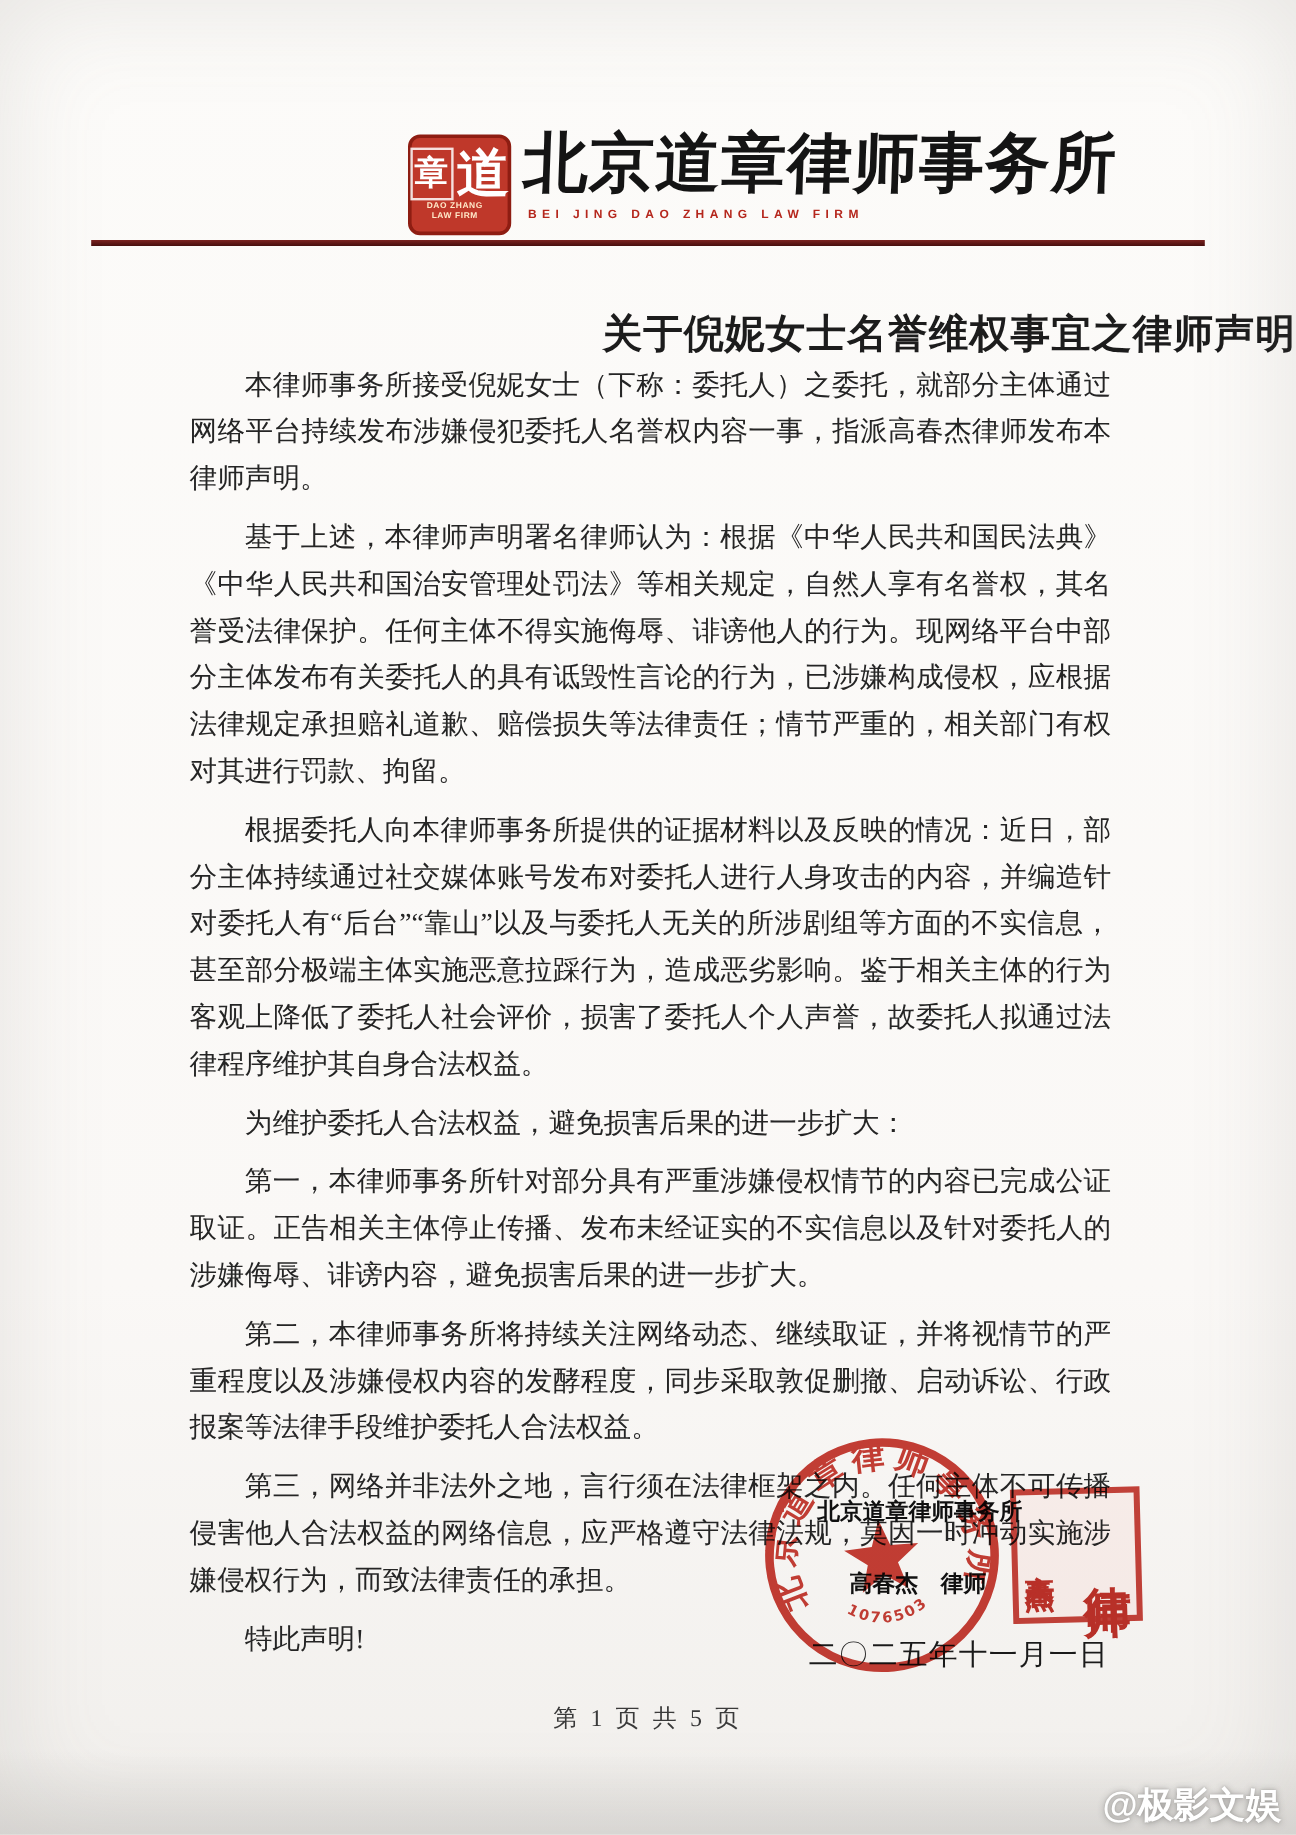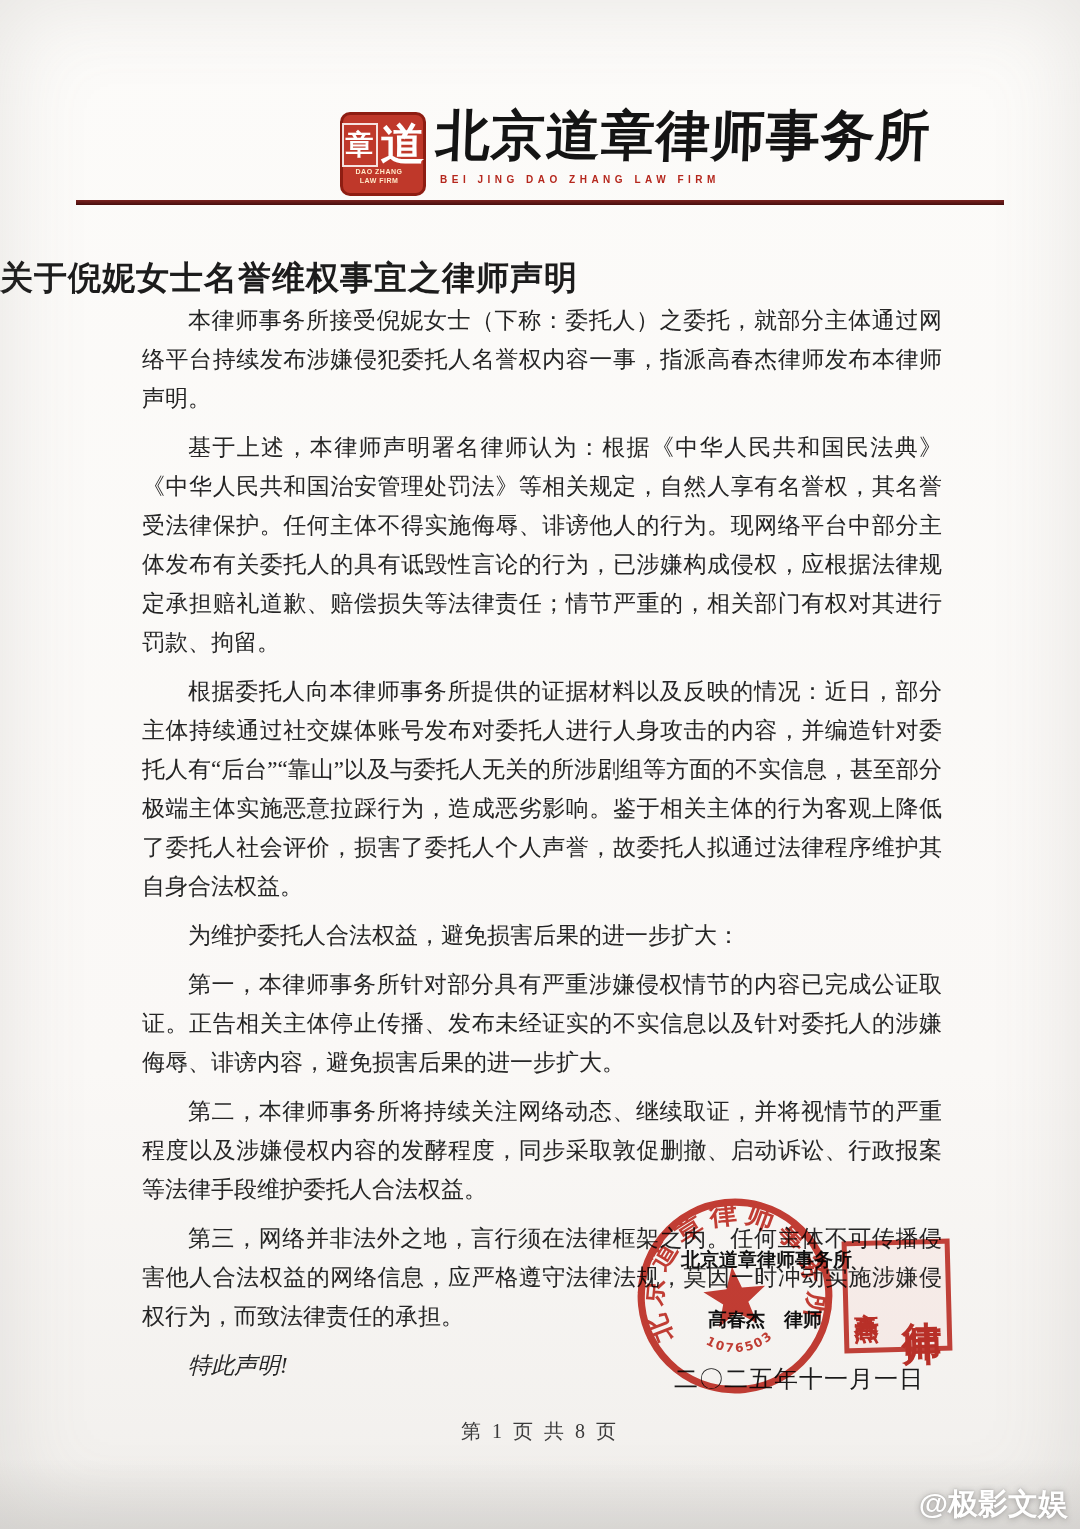--- a/index.html
+++ b/index.html
@@ -49,29 +49,29 @@
     font-size:10px; font-weight:bold; color:#b5271d; letter-spacing:4.5px;
   }
   .rule{
     position:absolute; left:76px; top:200px; width:928px; height:5px;
     background:linear-gradient(180deg,#7c2421,#470e0d);
   }
 
   
   .title{
     position:absolute; left:0; top:234px; width:100%;
-    text-align:left; font-size:33px; font-weight:bold; letter-spacing:1px;
+    text-align:right; font-size:33px; font-weight:bold; letter-spacing:1px;
     color:#1c1c1c; font-family:"Liberation Sans", sans-serif;
   }
   .doc-body{
     position:absolute; left:142px; top:301px; width:800px;
     font-size:23px; line-height:39px; text-align:justify; color:#252525;
   }
-  .doc-body p{ margin:0 0 10px; text-indent:2em; }
-  .doc-body p.closing{ margin-top:5px;font-style:italic; }
+  .doc-body p{ margin:0 16px 10px; text-indent:2em; }
+  .doc-body p.closing{ margin-top:5px; }
 
   
   .sig-firm{ position:absolute; left:681px; top:1247px; font-size:19px; font-weight:bold; color:#101010; z-index:1;}
   .sig-lawyer{ position:absolute; left:708px; top:1307px; font-size:19px; font-weight:bold; color:#101010; z-index:1;}
   .sig-date{ position:absolute; left:674px; top:1363px; font-size:24px; letter-spacing:1px; color:#1a1a1a; z-index:1;}
 
   .round-seal{
     position:absolute; left:633px; top:1194px; width:204px; height:204px;
     mix-blend-mode:multiply; opacity:.95; transform:rotate(-6deg); z-index:2;
   }
@@ -145,17 +145,17 @@
     <text fill="#c5342b" font-size="12" font-weight="bold" letter-spacing="2" text-anchor="middle" font-family="'DejaVu Sans', sans-serif">
       <textPath href="#numPath" startOffset="50%">1076503</textPath>
     </text>
   </svg>
 
   <div class="square-seal">
     <div class="square-col left-col">高春杰</div>
     <div class="square-col right-col">律师</div>
   </div>
 
-  <div class="footer">第 1 页 共 8 页</div>
+  <div class="footer">第 1 页 共 5 页</div>
   <div class="bottom-fade"></div>
   <div class="watermark">@极影文娱</div>
 
 </div>
 
 </body></html>

